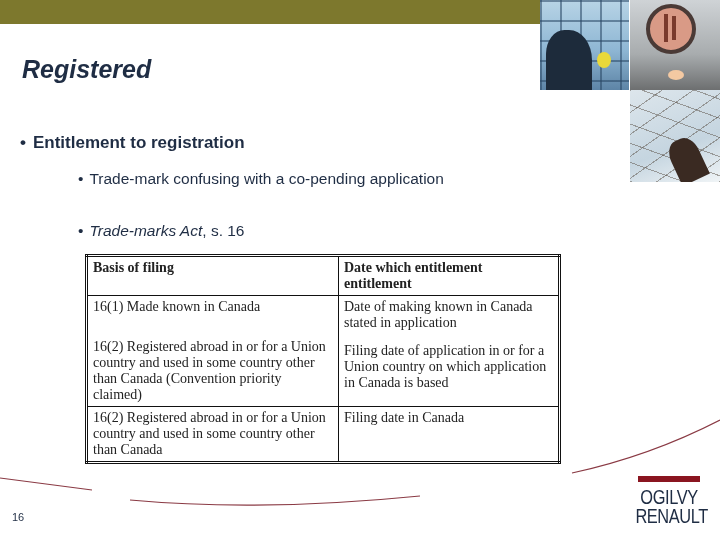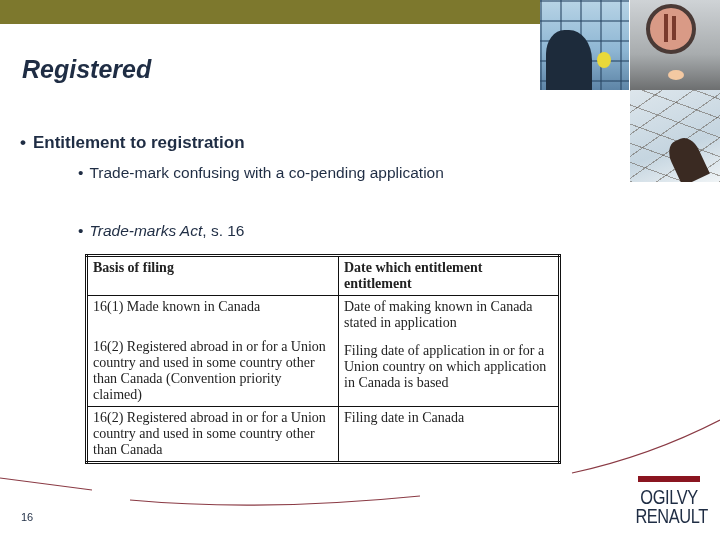--- a/index.html
+++ b/index.html
@@ -72,21 +72,21 @@
     margin: 0;
   }
   .bullet-l1 {
     position: absolute; left: 20px; top: 133px;
     font-size: 17px; font-weight: bold; color: #1f2d44;
   }
   .bullet-l2 {
     position: absolute; left: 78px;
     font-size: 15.5px; color: #1f2d44;
   }
-  .bullet-l2.b1 { top: 164px; }
+  .bullet-l2.b1 { top: 170px; }
   .bullet-l2.b2 { top: 222px; }
   .bullet-dot { margin-right: 6px; }
   .bullet-l1 .bullet-dot { margin-right: 7px; }
 
   .curve { position: absolute; left: 0; top: 0; width: 720px; height: 540px; pointer-events: none; }
 
   .ent-table {
     position: absolute; left: 85px; top: 254px; width: 476px;
     border-collapse: collapse;
     font-family: "Liberation Serif", serif; font-size: 14px; color: #222;
@@ -99,21 +99,21 @@
   }
   .ent-table th { font-weight: bold; height: 17px; }
   .ent-table td:first-child, .ent-table th:first-child { width: 240px; }
   .row-0 td { height: 36px; }
   .row-1 td { height: 94px; }
   .row-2 td { height: 37px; }
   .row-3 td { height: 18px; }
   .cell-gap { display: block; height: 12px; }
 
   .page-number {
-    position: absolute; left: 21px; top: 511px;
+    position: absolute; left: 12px; top: 511px;
     font-size: 11px; color: #1f2d44; text-align: right;
   }
   .logo { position: absolute; left: 628px; top: 476px; width: 82px; }
   .logo-bar { width: 62px; height: 6px; background: #8a1520; margin-left: 10px; }
   .logo-line {
     font-family: "Liberation Sans Narrow", "Liberation Sans", sans-serif;
     font-size: 20px; line-height: 19px; color: #1f2d44; text-align: center;
     letter-spacing: -0.5px; transform: scaleX(0.82); transform-origin: center;
   }
   .logo-line.first { margin-top: 6px; }

